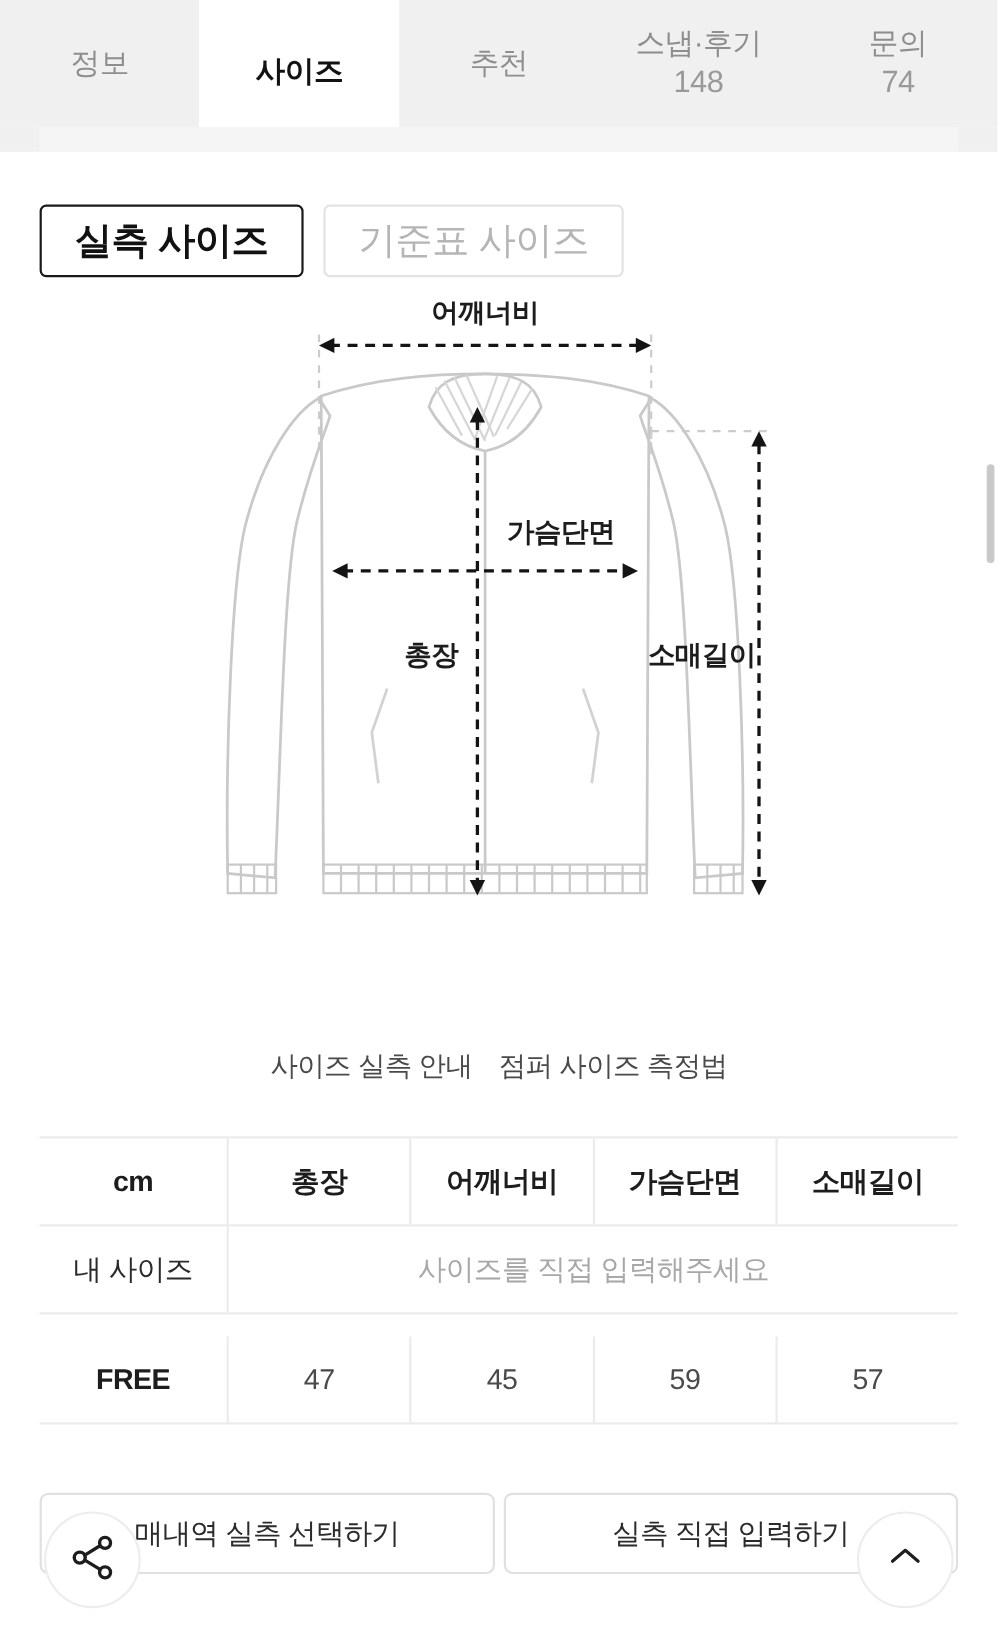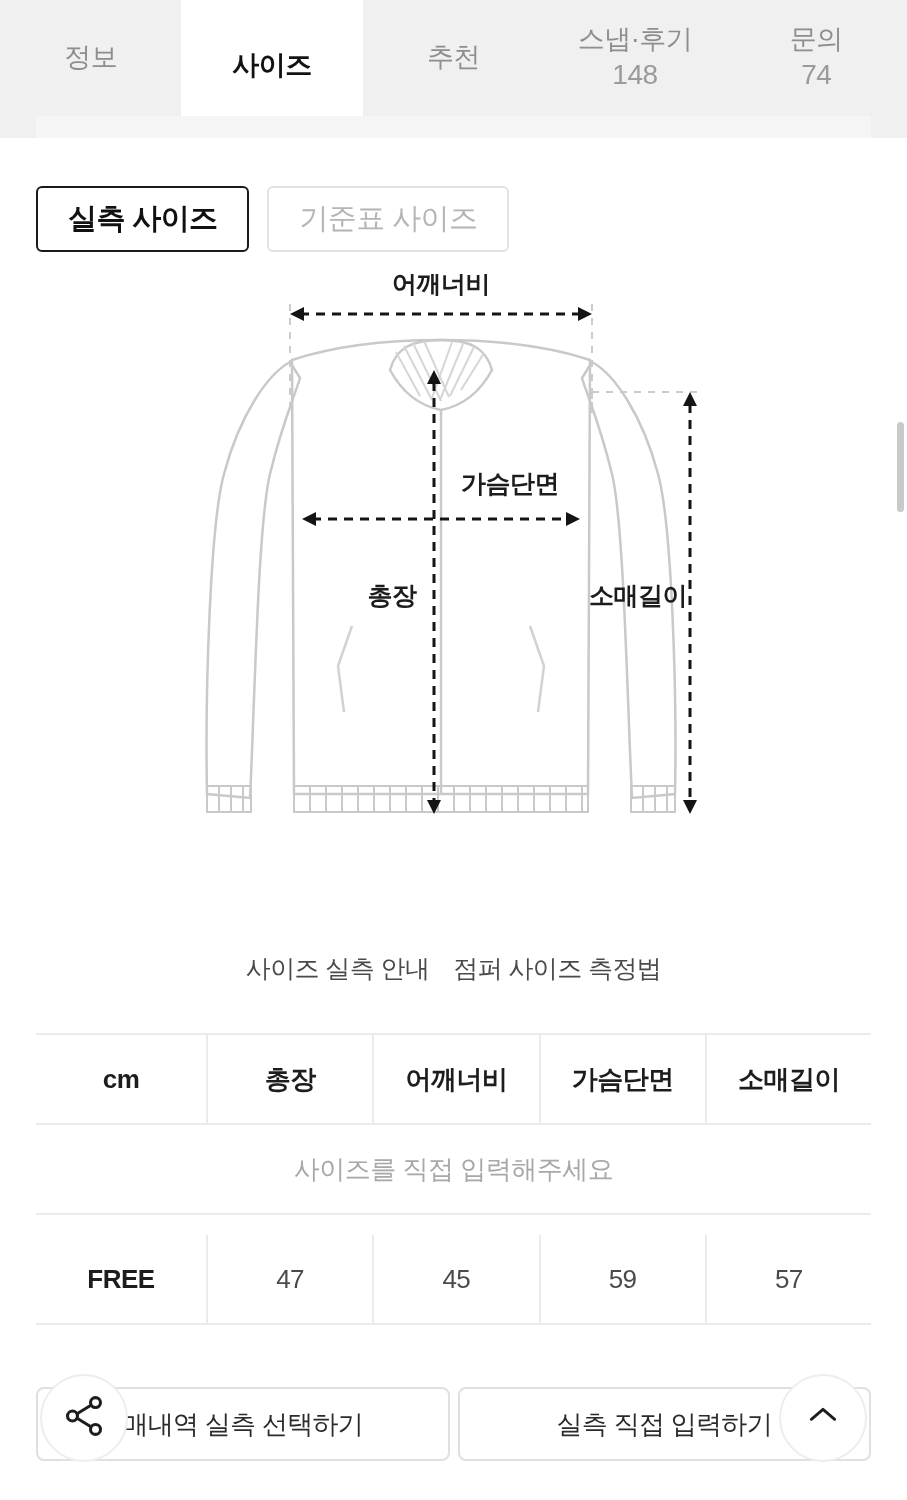--- a/index.html
+++ b/index.html
@@ -60,21 +60,21 @@
     display: flex;
     gap: 18px;
   }
   .seg-btn {
     height: 66px;
     padding: 0 30px;
     display: flex;
     align-items: center;
     justify-content: center;
     border-radius: 6px;
-    font-size: 29px;
+    font-size: 34px;
     letter-spacing: -0.6px;
     cursor: pointer;
     background: #ffffff;
   }
   .seg-btn.primary {
     border: 2px solid #1a1a1a;
     color: #111111;
     font-weight: bold;
   }
   .seg-btn.secondary {
@@ -110,21 +110,21 @@
   .size-table {
     margin: 48px 36px 0 36px;
     border-top: 2px solid #ebebeb;
     border-bottom: 2px solid #ebebeb;
     width: calc(907px - 72px);
   }
   .t-row { display: flex; border-bottom: 2px solid #ebebeb; }
   .t-row:last-child { border-bottom: none; margin-top: 20px; }
   .t-cell {
     flex: 1 1 0;
-    height: 88px;
+    height: 78px;
     display: flex;
     align-items: center;
     justify-content: center;
     font-size: 26px;
     color: #2b2b2b;
     border-right: 2px solid #ebebeb;
     letter-spacing: -0.5px;
   }
   .t-cell:last-child { border-right: none; }
   .t-cell.first { flex: 0 0 172px; }
@@ -326,20 +326,21 @@
 
 <div class="size-table">
   <div class="t-row head">
     <div class="t-cell first">cm</div>
     <div class="t-cell">총장</div>
     <div class="t-cell">어깨너비</div>
     <div class="t-cell">가슴단면</div>
     <div class="t-cell">소매길이</div>
   </div>
   <div class="t-row">
+    <div class="t-cell first">내 사이즈</div>
     <div class="t-cell placeholder">사이즈를 직접 입력해주세요</div>
   </div>
   <div class="t-row values">
     <div class="t-cell first">FREE</div>
     <div class="t-cell">47</div>
     <div class="t-cell">45</div>
     <div class="t-cell">59</div>
     <div class="t-cell">57</div>
   </div>
 </div>

